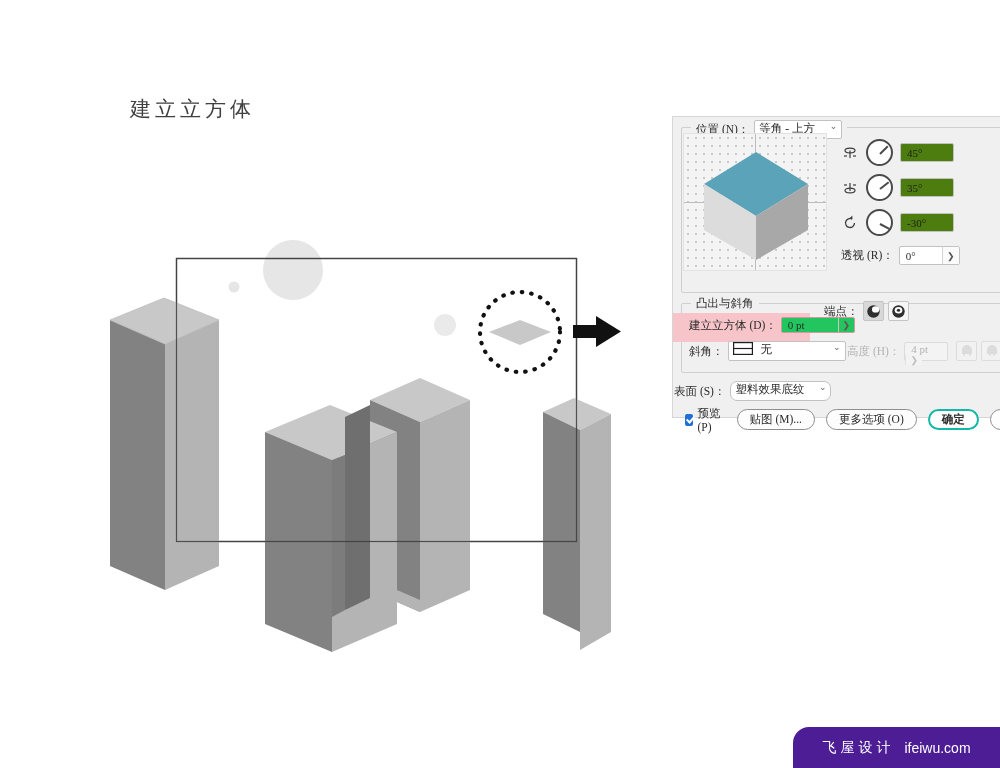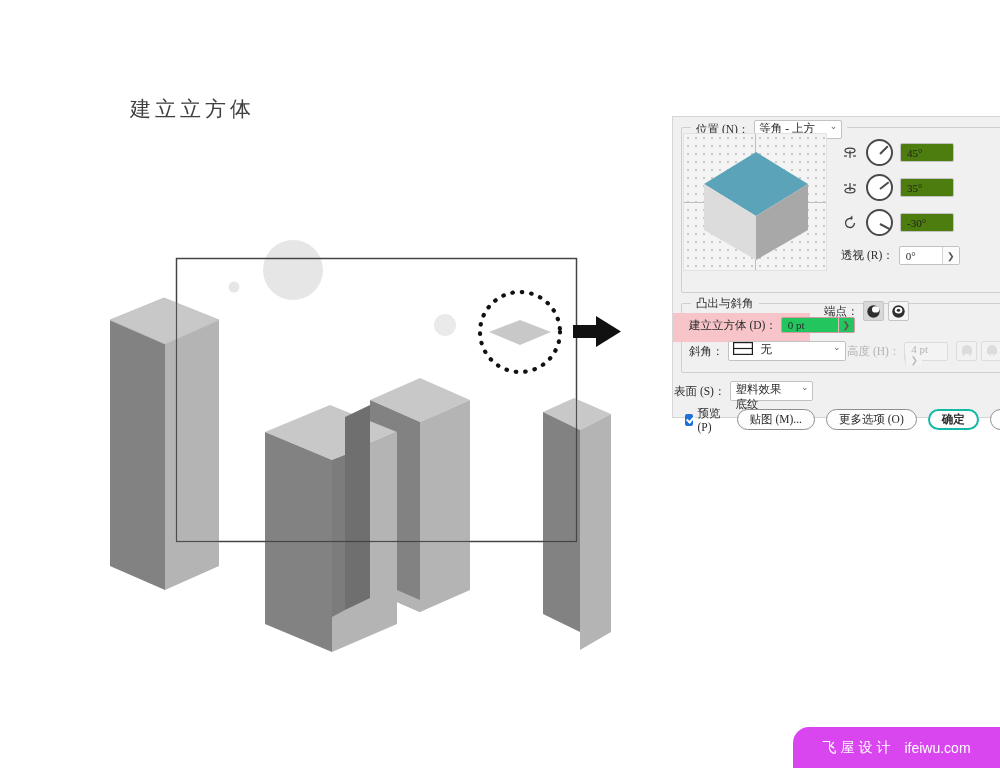--- a/index.html
+++ b/index.html
@@ -217,21 +217,21 @@
     border-radius: 2px;
     height: 20px;
     padding: 0 4px;
     box-sizing: border-box;
     font-size: 11.5px;
     gap: 8px;
   }
   .select-box .chev { margin-left: auto; font-size: 9px; color: #666; padding-left: 6px; }
 
   #bevel-select { width: 118px; }
-  #surface-select { width: 83px; }
+  #surface-select { width: 101px; border-radius: 7px; }
 
   .disabled { color: #b4b4b4; }
   .disabled-field {
     border-color: #dcdcdc !important;
     background: #f3f3f3 !important;
     color: #b4b4b4 !important;
     flex-direction: column;
   }
   .disabled-field .arrow { color:#bdbdbd !important; border-left-color:#e3e3e3 !important; background:#f3f3f3 !important;}
 
@@ -283,21 +283,21 @@
     transform: rotate(42deg);
   }
 
   
   #brand-bar {
     position: absolute;
     left: 793px;
     top: 727px;
     width: 207px;
     height: 41px;
-    background: #d946ef;
+    background: #4c1d95;
     border-top-left-radius: 16px;
     display: flex;
     align-items: center;
     justify-content: center;
     gap: 10px;
   }
   #brand-cn {
     color: #ffffff;
     font-size: 14px;
     letter-spacing: 4px;

